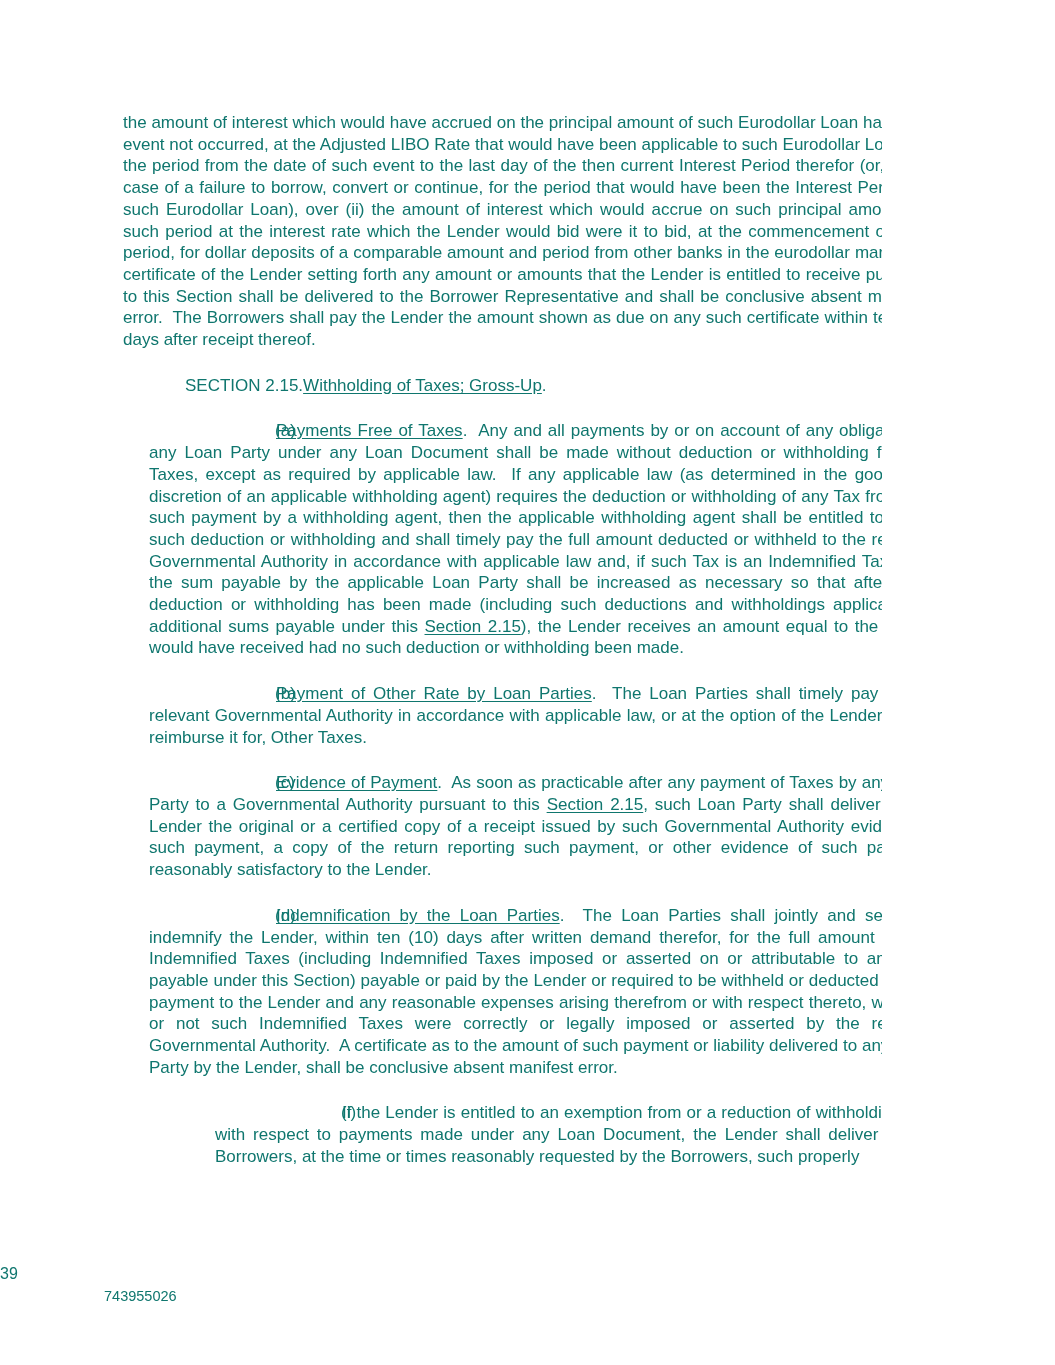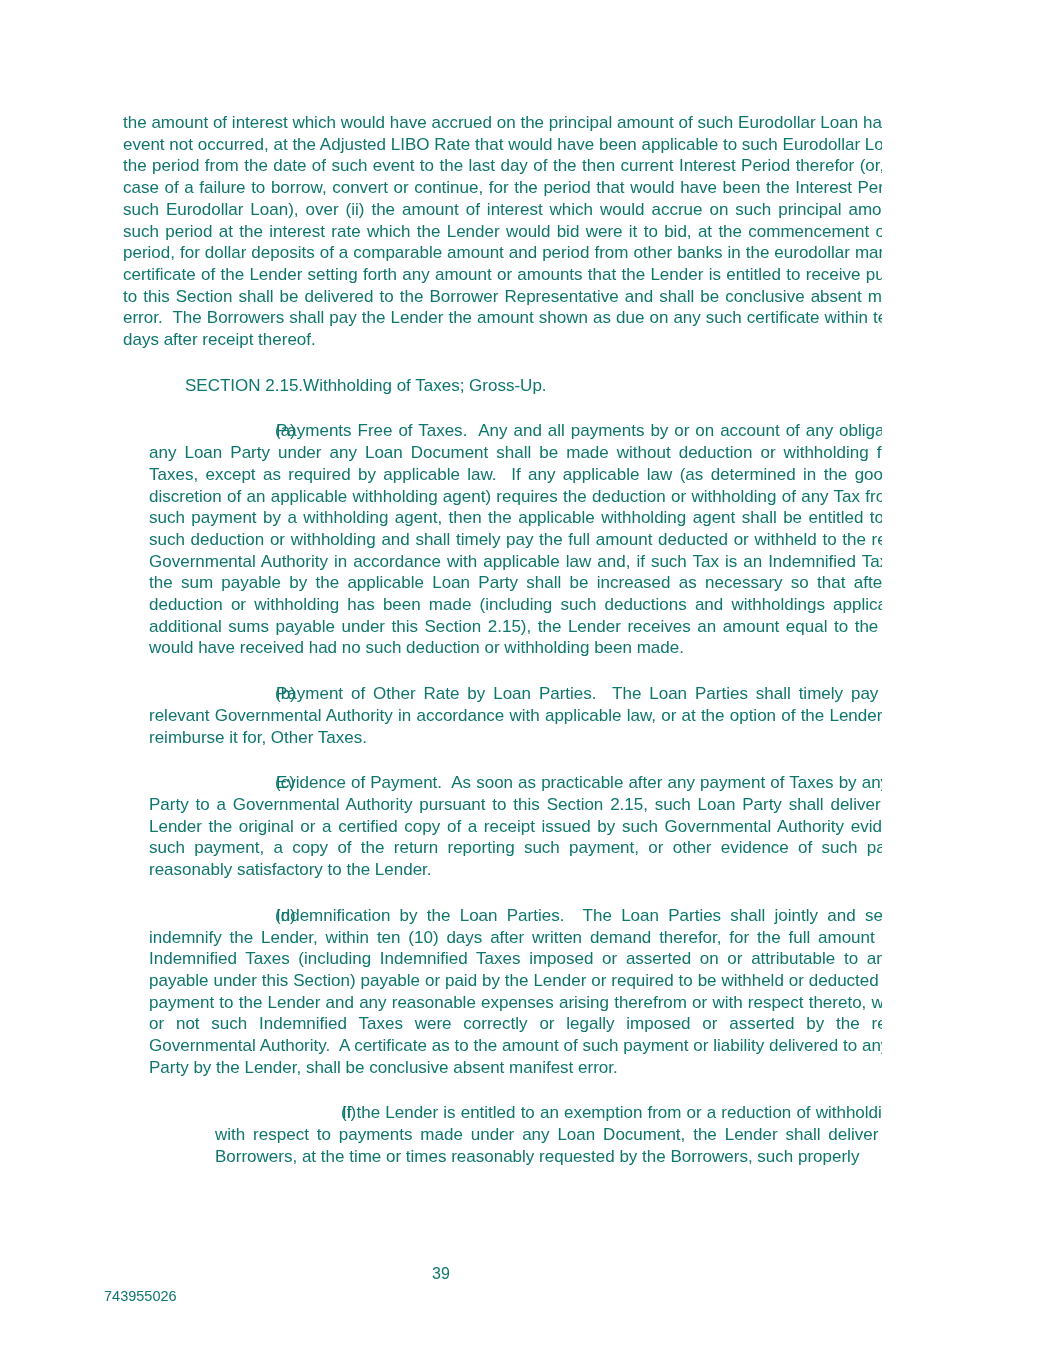--- a/index.html
+++ b/index.html
@@ -38,28 +38,28 @@
   }
   .sub2 {
     margin-left: 92px;
     text-indent: 63px;
   }
   .marker {
     display: inline-block;
     width: 64px;
   }
   .u {
+    text-decoration: underline;
     text-underline-offset: 2px;
   }
   .footer-page-number {
     position: absolute;
     top: 1264px;
     left: 0;
     width: 100%;
-    text-align: center;
     font-size: 16px;
     line-height: 20px;
   }
   .footer-doc-id {
     position: absolute;
     top: 1287px;
     left: 104px;
     font-size: 14.5px;
     line-height: 18px;
   }

